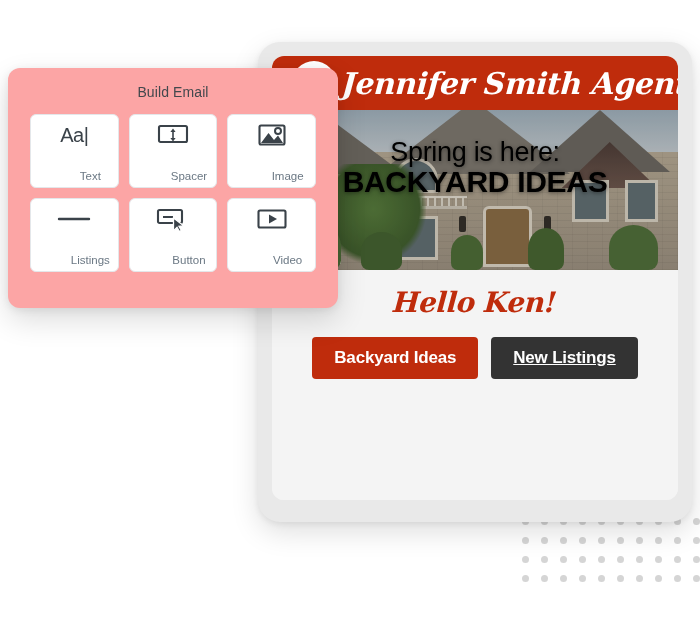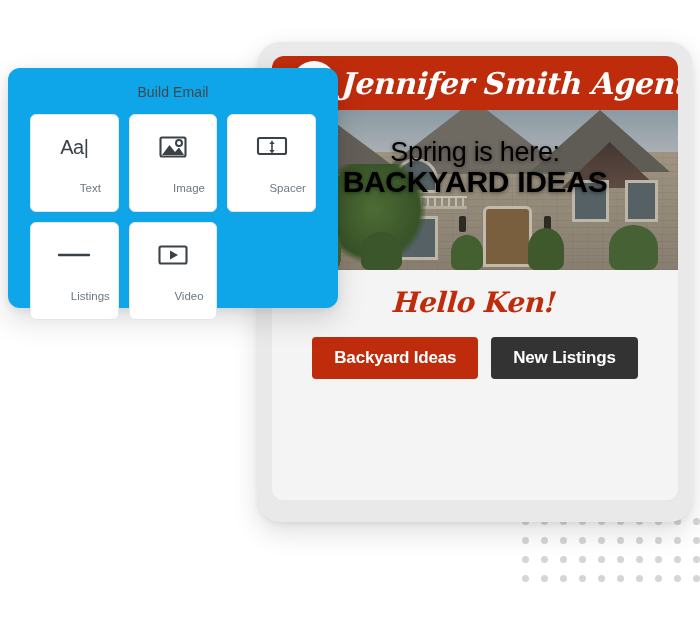--- a/index.html
+++ b/index.html
@@ -228,30 +228,30 @@
     border-radius: 4px;
     color: #ffffff;
     font-size: 17px;
     font-weight: bold;
     letter-spacing: -0.2px;
     padding: 11px 22px;
     cursor: pointer;
     font-family: "Liberation Sans", sans-serif;
   }
   .cta-primary { background: #bf2c0c; }
-  .cta-secondary { background: #333333; }
+  .cta-secondary { background: #333333; text-decoration: underline; }
 
   
   .build-panel {
     position: absolute;
     left: 8px;
     top: 68px;
     width: 330px;
     height: 240px;
-    background: #0ea5e9;
+    background: #fca5a5;
     border-radius: 12px;
     box-shadow: 0 12px 30px rgba(0,0,0,0.14), 0 2px 8px rgba(0,0,0,0.08);
     z-index: 5;
     padding: 16px 22px 20px 22px;
   }
   .panel-title {
     text-align: center;
     font-size: 14px;
     color: #43484d;
     letter-spacing: 0.1px;
@@ -259,21 +259,21 @@
   }
   .block-grid {
     display: grid;
     grid-template-columns: repeat(3, 1fr);
     gap: 10px;
   }
   .block {
     background: #ffffff;
     border: 1px solid #e4e7ea;
     border-radius: 6px;
-    height: 98px;
+    height: 74px;
     display: flex;
     flex-direction: column;
     align-items: center;
     justify-content: center;
     gap: 20px;
     cursor: pointer;
   }
   .block-icon { height: 30px; display: flex; align-items: center; justify-content: center; }
   .block-label { font-size: 11.5px; color: #6b7884; margin-left: 32px; }
   .aa-icon { font-size: 20px; color: #3a4249; font-weight: 500; letter-spacing: -0.5px; }
@@ -388,50 +388,60 @@
 
       <div class="block">
         <div class="block-icon">
           <span class="aa-icon">Aa|</span>
         </div>
         <div class="block-label">Text</div>
       </div>
 
       <div class="block">
         <div class="block-icon">
-          <svg width="30" height="26" viewBox="0 0 30 26">
-            <rect x="2.5" y="3.5" width="25" height="19" rx="1.5" fill="none" stroke="#3a4249" stroke-width="2.1"></rect>
-            <path d="M4 21 L11.5 11 L17 18 L21 13.5 L26 21 Z" fill="#3a4249"></path>
-            <circle cx="21" cy="9" r="3" fill="none" stroke="#3a4249" stroke-width="2"></circle>
-          </svg>
-        </div>
-        <div class="block-label">Image</div>
-      </div>
-
-      <div class="block">
-        <div class="block-icon">
           <svg width="32" height="24" viewBox="0 0 32 24">
             <rect x="2" y="3" width="28" height="16" rx="1.5" fill="none" stroke="#3a4249" stroke-width="2.1"></rect>
             <line x1="16" y1="7" x2="16" y2="17" stroke="#3a4249" stroke-width="1.6"></line>
             <path d="M16 5.5 L13.4 9 L18.6 9 Z" fill="#3a4249"></path>
             <path d="M16 18.5 L13.4 15 L18.6 15 Z" fill="#3a4249"></path>
           </svg>
         </div>
         <div class="block-label">Spacer</div>
       </div>
 
       <div class="block">
         <div class="block-icon">
+          <svg width="30" height="26" viewBox="0 0 30 26">
+            <rect x="2.5" y="3.5" width="25" height="19" rx="1.5" fill="none" stroke="#3a4249" stroke-width="2.1"></rect>
+            <path d="M4 21 L11.5 11 L17 18 L21 13.5 L26 21 Z" fill="#3a4249"></path>
+            <circle cx="21" cy="9" r="3" fill="none" stroke="#3a4249" stroke-width="2"></circle>
+          </svg>
+        </div>
+        <div class="block-label">Image</div>
+      </div>
+
+      <div class="block">
+        <div class="block-icon">
           <svg width="34" height="12" viewBox="0 0 34 12">
             <line x1="2" y1="6" x2="32" y2="6" stroke="#3a4249" stroke-width="2.4" stroke-linecap="round"></line>
           </svg>
         </div>
         <div class="block-label">Listings</div>
       </div>
 
+      <div class="block">
+        <div class="block-icon">
+          <svg width="34" height="26" viewBox="0 0 34 26">
+            <rect x="2" y="4" width="24" height="13" rx="1.5" fill="none" stroke="#3a4249" stroke-width="2.1"></rect>
+            <line x1="7" y1="11" x2="17" y2="11" stroke="#3a4249" stroke-width="2"></line>
+            <path d="M17.5 12 L17.5 25 L21 21.3 L23.4 25.6 L25.4 24.4 L23 20.3 L28 20 Z" fill="#3a4249" stroke="#ffffff" stroke-width="1.3"></path>
+          </svg>
+        </div>
+        <div class="block-label">Button</div>
+      </div>
 
       <div class="block">
         <div class="block-icon">
           <svg width="32" height="22" viewBox="0 0 32 22">
             <rect x="2.5" y="2.5" width="27" height="17" rx="1.5" fill="none" stroke="#3a4249" stroke-width="2.1"></rect>
             <path d="M13 6.5 L21 11 L13 15.5 Z" fill="#3a4249"></path>
           </svg>
         </div>
         <div class="block-label">Video</div>
       </div>

